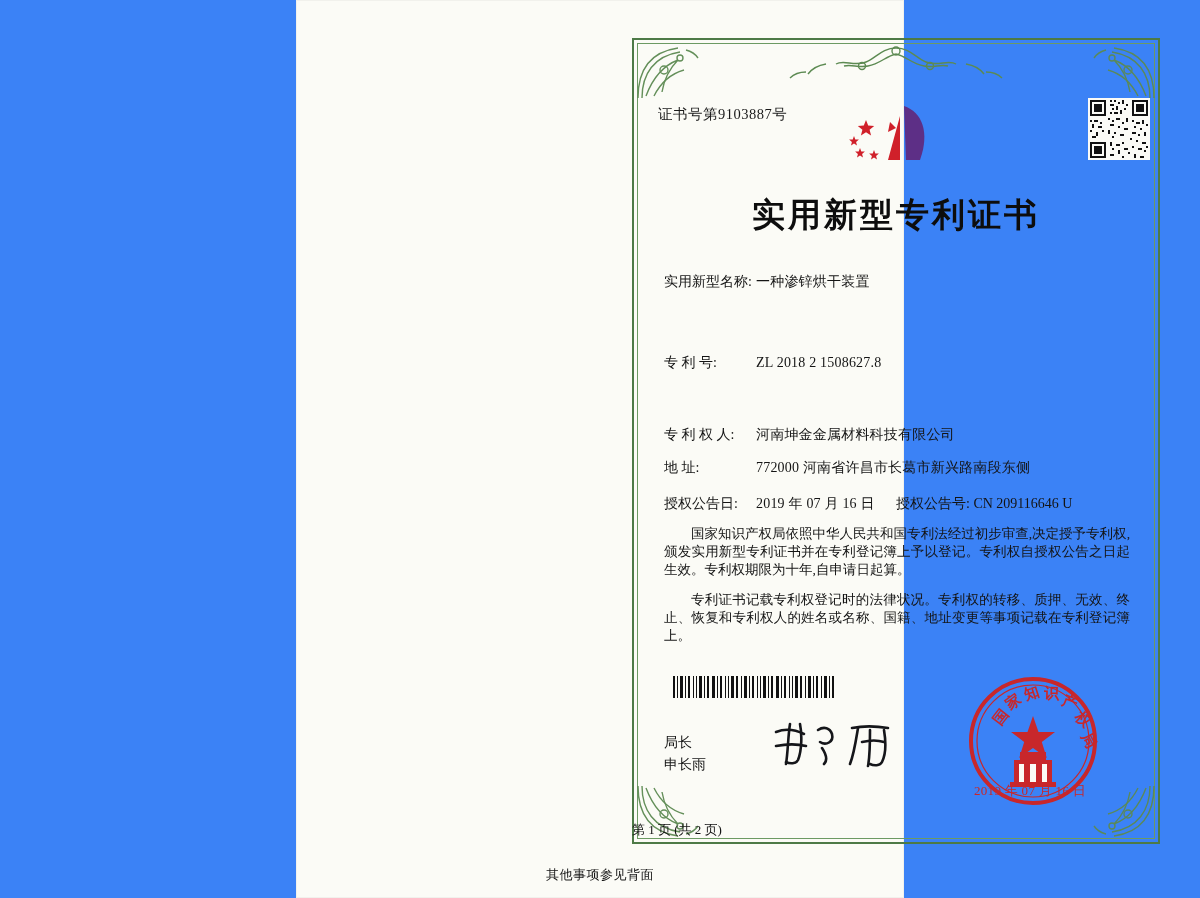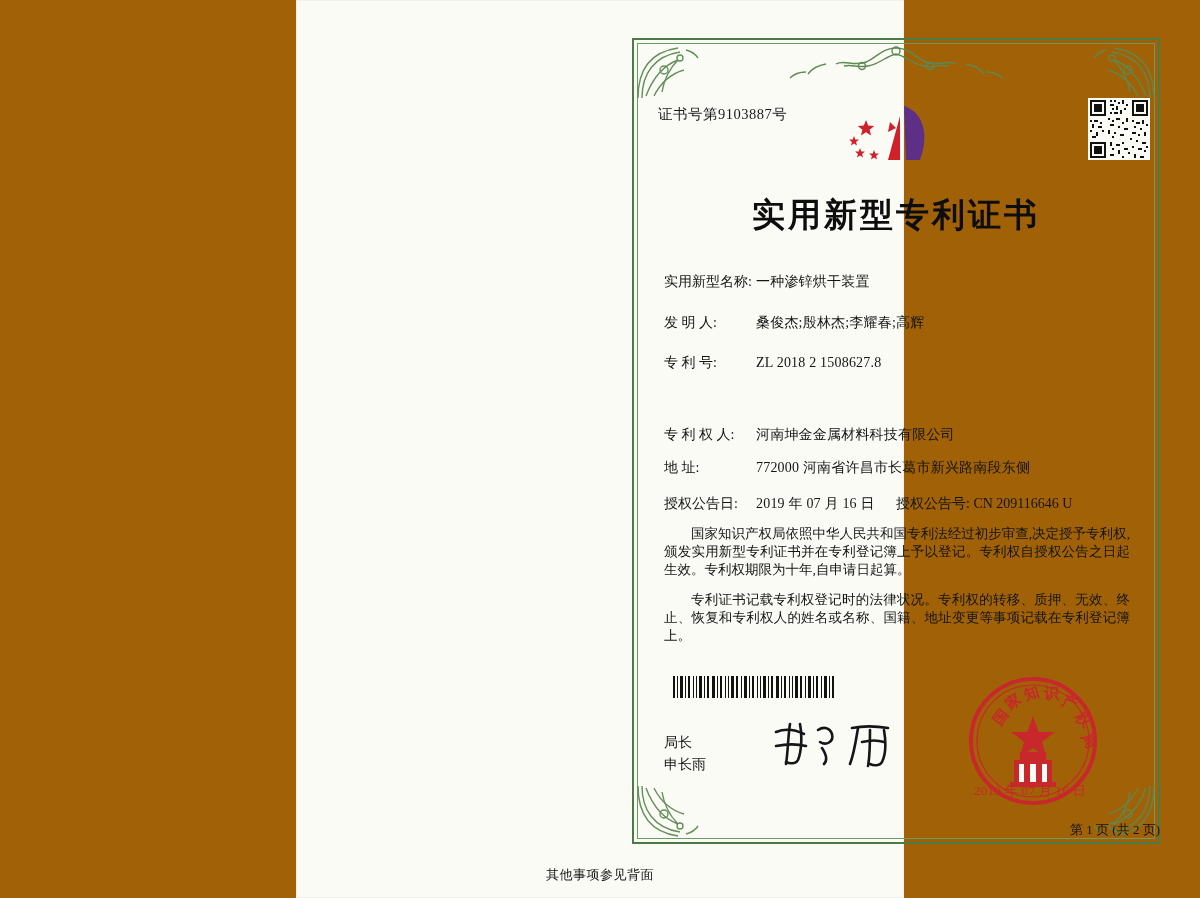--- a/index.html
+++ b/index.html
@@ -5,21 +5,21 @@
   * { box-sizing: border-box; }
   html, body {
     margin: 0; padding: 0;
     width: 1200px; height: 898px;
     background: #ffffff;
     font-family: "Liberation Sans", sans-serif;
   }
   #page {
     position: relative;
     width: 1200px; height: 898px;
-    background: #a16207;
+    background: #3b82f6;
     overflow: hidden;
   }
   
   #sheet {
     position: absolute;
     left: 296px; top: 0px;
     width: 608px; height: 898px;
     background: #fbfbf6;
     box-shadow: 0 0 0 1px #f1f1ec inset;
   }
@@ -187,21 +187,21 @@
     color: #c8272b;
     letter-spacing: .3px;
     white-space: nowrap;
   }
 
   
   #page-num {
     position: absolute;
     left: 336px; top: 821px;
     width: 528px;
-    text-align: right;
+    text-align: left;
     font-family: "Liberation Serif", serif;
     font-size: 13px;
     color: #141414;
   }
   #footnote {
     position: absolute;
     left: 336px; top: 866px;
     width: 528px;
     text-align: center;
     font-family: "Liberation Serif", serif;
@@ -382,23 +382,20 @@
             <rect x="58" y="48" width="2" height="2"></rect>
         </g>
       </svg>
     </div>
 
     <div id="doc-title">实用新型专利证书</div>
 
     <div class="field" id="f-name">
       <span class="f-label">实用新型名称:</span><span class="f-value">一种渗锌烘干装置</span>
     </div>
-    <div class="field" id="f-inv">
-      <span class="f-label">发 明 人:</span><span class="f-value">桑俊杰;殷林杰;李耀春;高辉</span>
-    </div>
     <div class="field" id="f-pno">
       <span class="f-label">专 利 号:</span><span class="f-value">ZL 2018 2 1508627.8</span>
     </div>
     <div class="field" id="f-owner">
       <span class="f-label">专 利 权 人:</span><span class="f-value">河南坤金金属材料科技有限公司</span>
     </div>
     <div class="field" id="f-addr">
       <span class="f-label">地        址:</span><span class="f-value">772000 河南省许昌市长葛市新兴路南段东侧</span>
     </div>
     <div class="field" id="f-grant">

